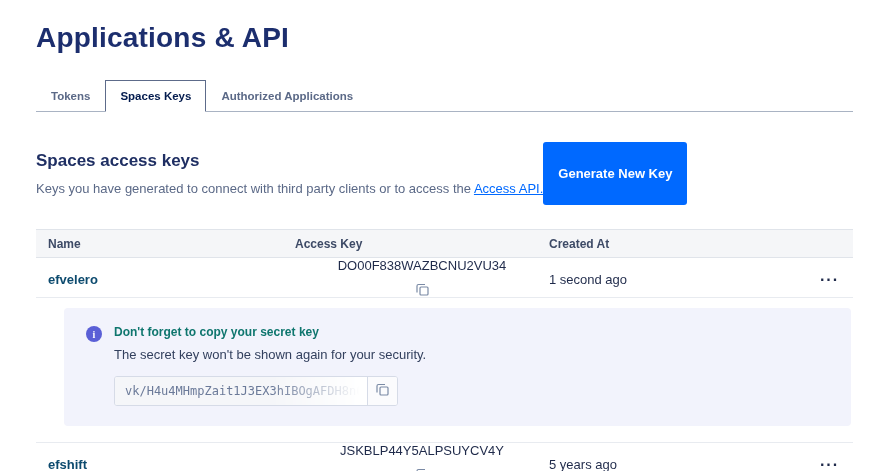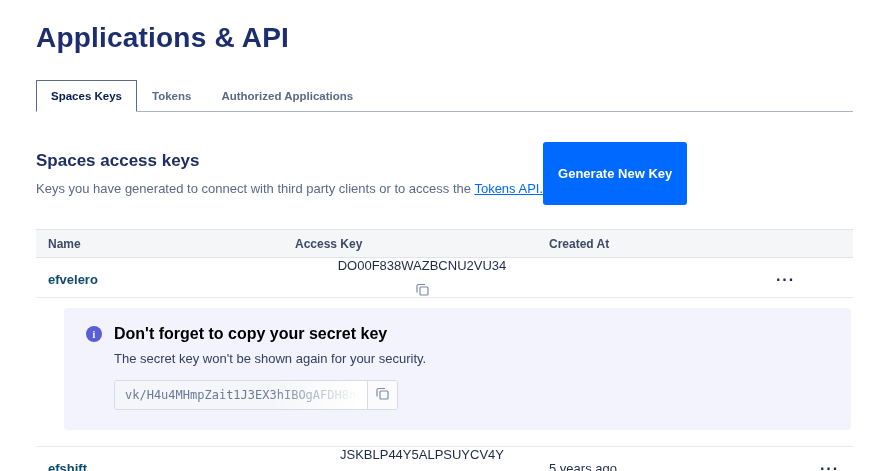--- a/index.html
+++ b/index.html
@@ -147,23 +147,23 @@
     color: #ffffff;
     font-size: 10px;
     font-weight: 700;
     font-family: "Liberation Serif", serif;
     display: flex;
     align-items: center;
     justify-content: center;
     margin-top: 1px;
   }
   .notice-title {
-    font-size: 16px;
-    font-weight: 700;
-    color: #000000;
+    font-size: 12px;
+    font-weight: 700;
+    color: #0f766e;
   }
   .notice-body {
     margin-top: 8px;
     font-size: 13px;
     color: #33405e;
   }
   .secret-box {
     margin-top: 14px;
     display: inline-flex;
     border: 1px solid #d6dbe7;
@@ -193,30 +193,30 @@
   }
 </style>
 </head>
 <body>
 
 <div class="page">
 
   <h1 class="page-title">Applications &amp; API</h1>
 
   <nav class="tabs">
+    <div class="tab">Tokens</div>
     <div class="tab active">Spaces Keys</div>
-    <div class="tab">Tokens</div>
     <div class="tab">Authorized Applications</div>
   </nav>
 
   <div class="section-head">
     <div>
       <h2 class="section-heading">Spaces access keys</h2>
       <p class="section-desc">
-        <span>Keys you have generated to connect with third party clients or to access the </span><a>Tokens API.</a>
+        <span>Keys you have generated to connect with third party clients or to access the </span><a>Access API.</a>
       </p>
     </div>
     <button class="btn-primary">Generate New Key</button>
   </div>
 
   <div class="keys-table">
 
     <div class="t-row t-head">
       <div class="col">Name</div>
       <div class="col">Access Key</div>
@@ -230,20 +230,21 @@
         <span>DO00F838WAZBCNU2VU34</span>
         <button class="copy-btn">
           <span>
             <svg width="13" height="13" viewBox="0 0 13 13" fill="none" stroke="#7a8aa5" stroke-width="1.2">
               <rect x="4" y="4" width="8" height="8" rx="1"></rect>
               <path d="M9 1.5H2.5C1.7 1.5 1 2.2 1 3v6.5"></path>
             </svg>
           </span>
         </button>
       </div>
+      <div>1 second ago</div>
       <button class="more-btn">···</button>
     </div>
 
     <div class="notice-wrap">
       <div class="notice">
         <span class="info-icon">i</span>
         <div>
           <div class="notice-title">Don't forget to copy your secret key</div>
           <div class="notice-body">The secret key won't be shown again for your security.</div>
           <div class="secret-box">

